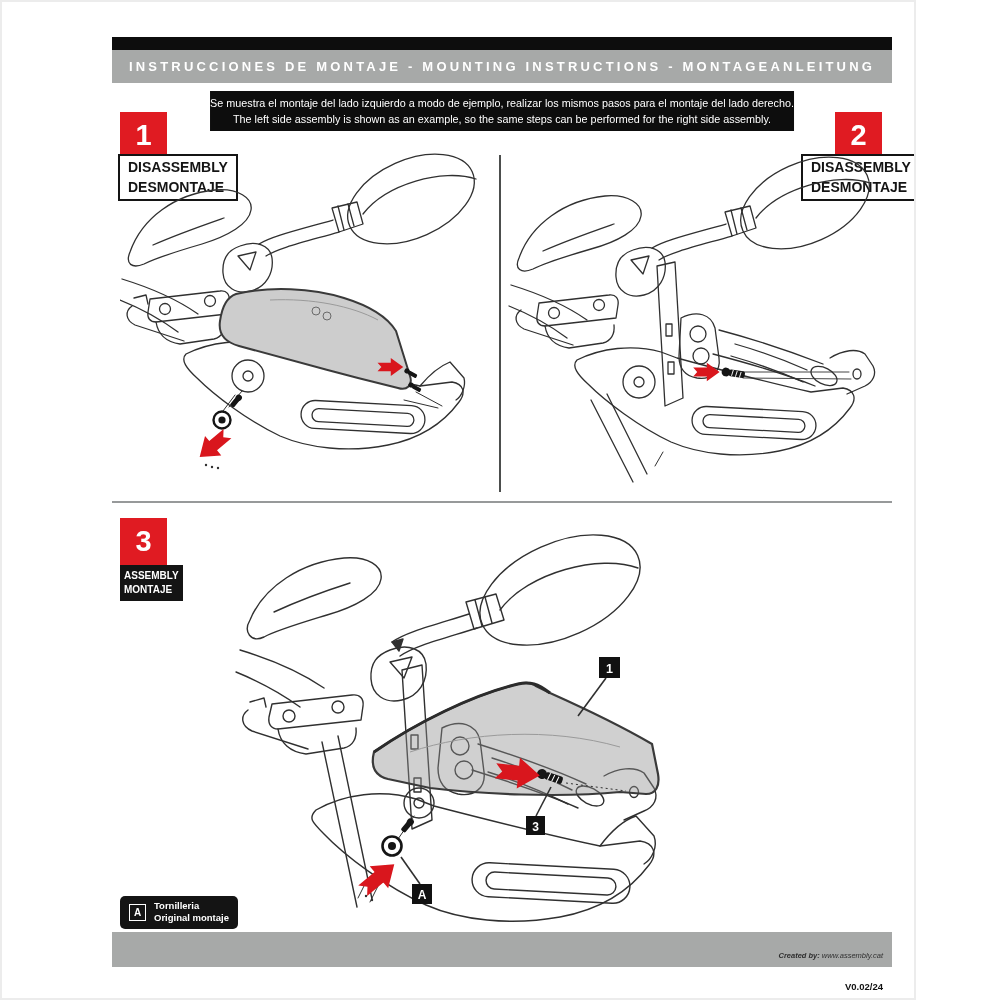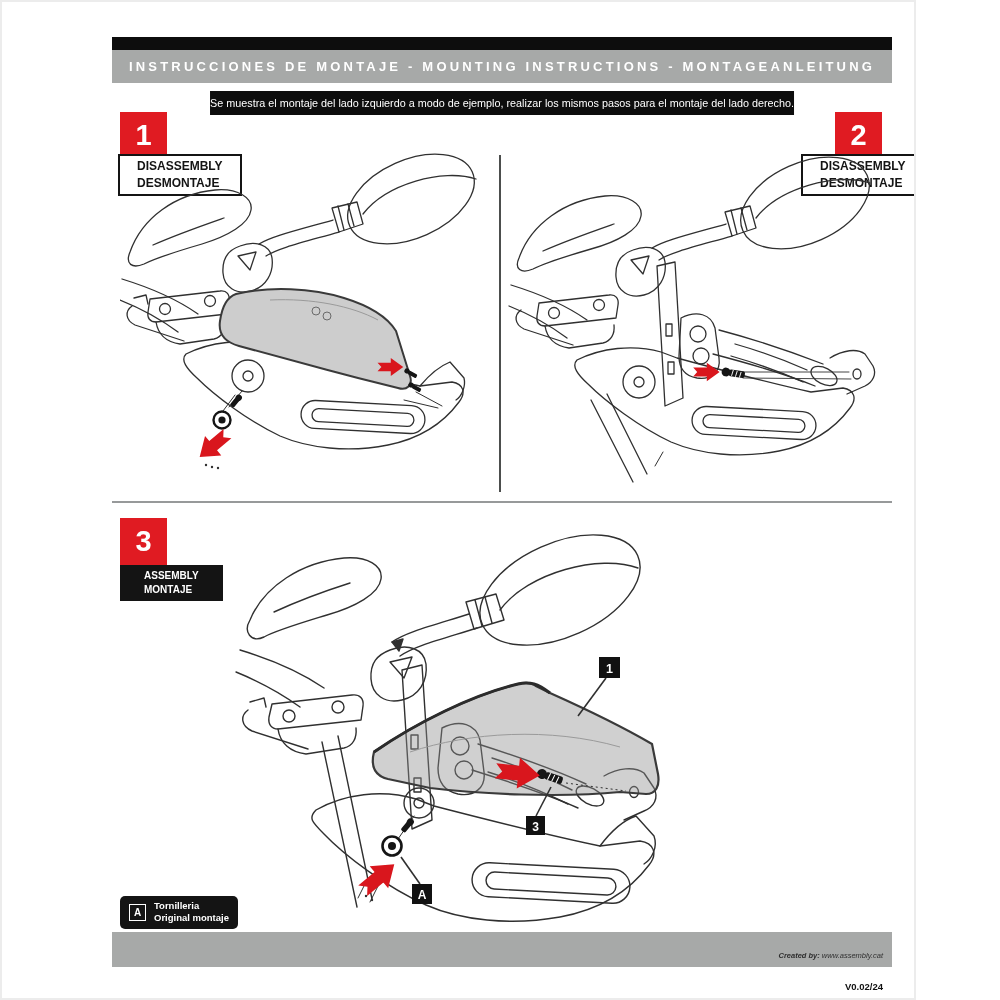--- a/index.html
+++ b/index.html
@@ -10,24 +10,24 @@
   .topbar{left:110px;top:35px;width:780px;height:13px;background:#0d0d0d;}
   .titlebar{left:110px;top:48px;width:780px;height:33px;background:#a7a9a8;
             color:#ffffff;font-weight:bold;font-size:13px;letter-spacing:3.2px;
             text-align:center;line-height:33px;white-space:nowrap;}
   .notice{left:500px;top:89px;transform:translateX(-50%);background:#0d0d0d;
           color:#ffffff;font-size:10.8px;line-height:1.5;text-align:center;
           padding:4px 0;white-space:nowrap;}
   .badge{width:47px;height:47px;background:#e01b22;color:#ffffff;
          font-weight:bold;font-size:29px;text-align:center;line-height:47px;}
   .steplabel{background:#ffffff;border:2px solid #141414;color:#141414;
-             font-weight:bold;font-size:12px;line-height:1.4;padding:2px 17px;
+             font-weight:bold;font-size:14px;line-height:1.4;padding:2px 8px;
              white-space:nowrap;}
   .steplabel-solid{background:#141414;color:#ffffff;font-weight:bold;
-             font-size:10px;line-height:1.4;padding:4px 24px;white-space:nowrap;}
+             font-size:10px;line-height:1.4;padding:4px 4px;white-space:nowrap;}
   .vdivider{left:497px;top:153px;width:2px;height:337px;background:#4c4e4d;}
   .hdivider{left:110px;top:499px;width:780px;height:2px;background:#97999a;}
   .legend{left:118px;top:894px;background:#141414;border-radius:5px;
           display:flex;align-items:center;gap:8px;padding:4px 9px;}
   .legend .icon{width:15px;height:15px;border:1.5px solid #ffffff;color:#fff;
           font-size:10px;font-weight:bold;text-align:center;line-height:15px;}
   .legend .txt{color:#ffffff;font-size:9.5px;font-weight:bold;line-height:1.3;}
   .footer{left:110px;top:930px;width:780px;height:35px;background:#a7a9a8;}
   .pg{position:absolute;left:0;right:0;top:9px;text-align:center;
       color:#54585a;font-size:13px;}
@@ -42,20 +42,21 @@
 </head>
 <body>
 
 <div class="sheet">
 
   <div class="abs topbar"></div>
   <div class="abs titlebar">INSTRUCCIONES DE MONTAJE - MOUNTING INSTRUCTIONS - MONTAGEANLEITUNG</div>
 
   <div class="abs notice">
     <div>Se muestra el montaje del lado izquierdo a modo de ejemplo, realizar los mismos pasos para el montaje del lado derecho.</div>
+    <div>The left side assembly is shown as an example, so the same steps can be performed for the right side assembly.</div>
   </div>
 
   <div class="abs badge" style="left:118px;top:110px">1</div>
   <div class="abs steplabel" style="left:116px;top:152px">
     <div>DISASSEMBLY</div>
     <div>DESMONTAJE</div>
   </div>
 
   <div class="abs badge" style="left:833px;top:110px">2</div>
   <div class="abs steplabel" style="left:799px;top:152px">

